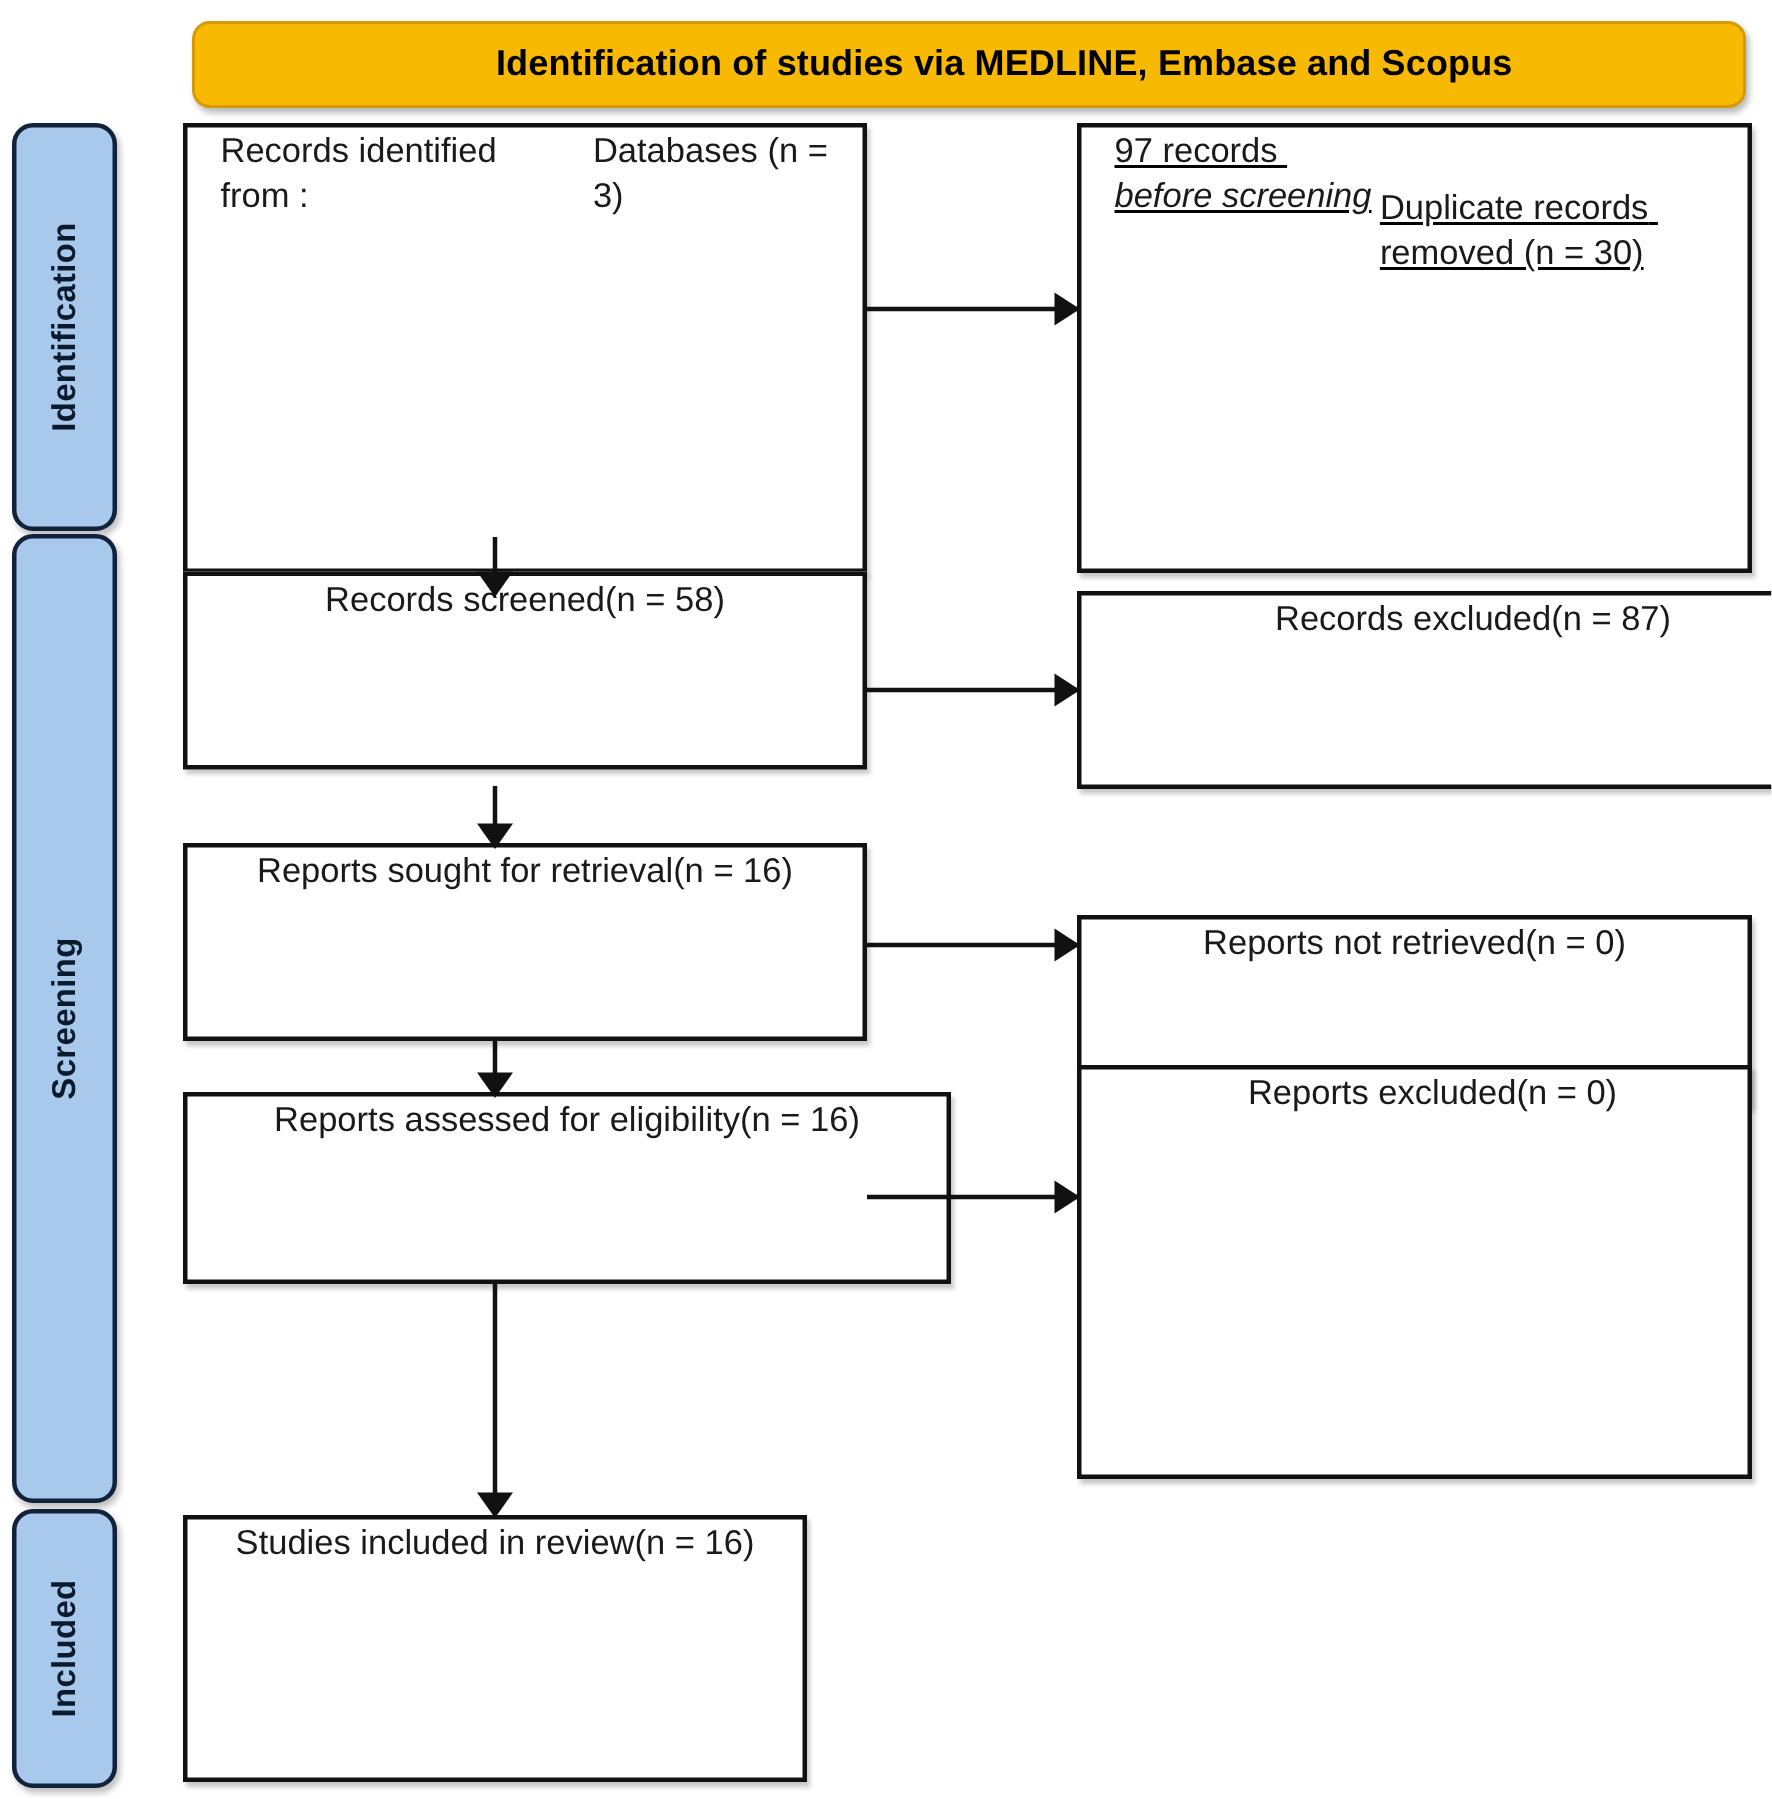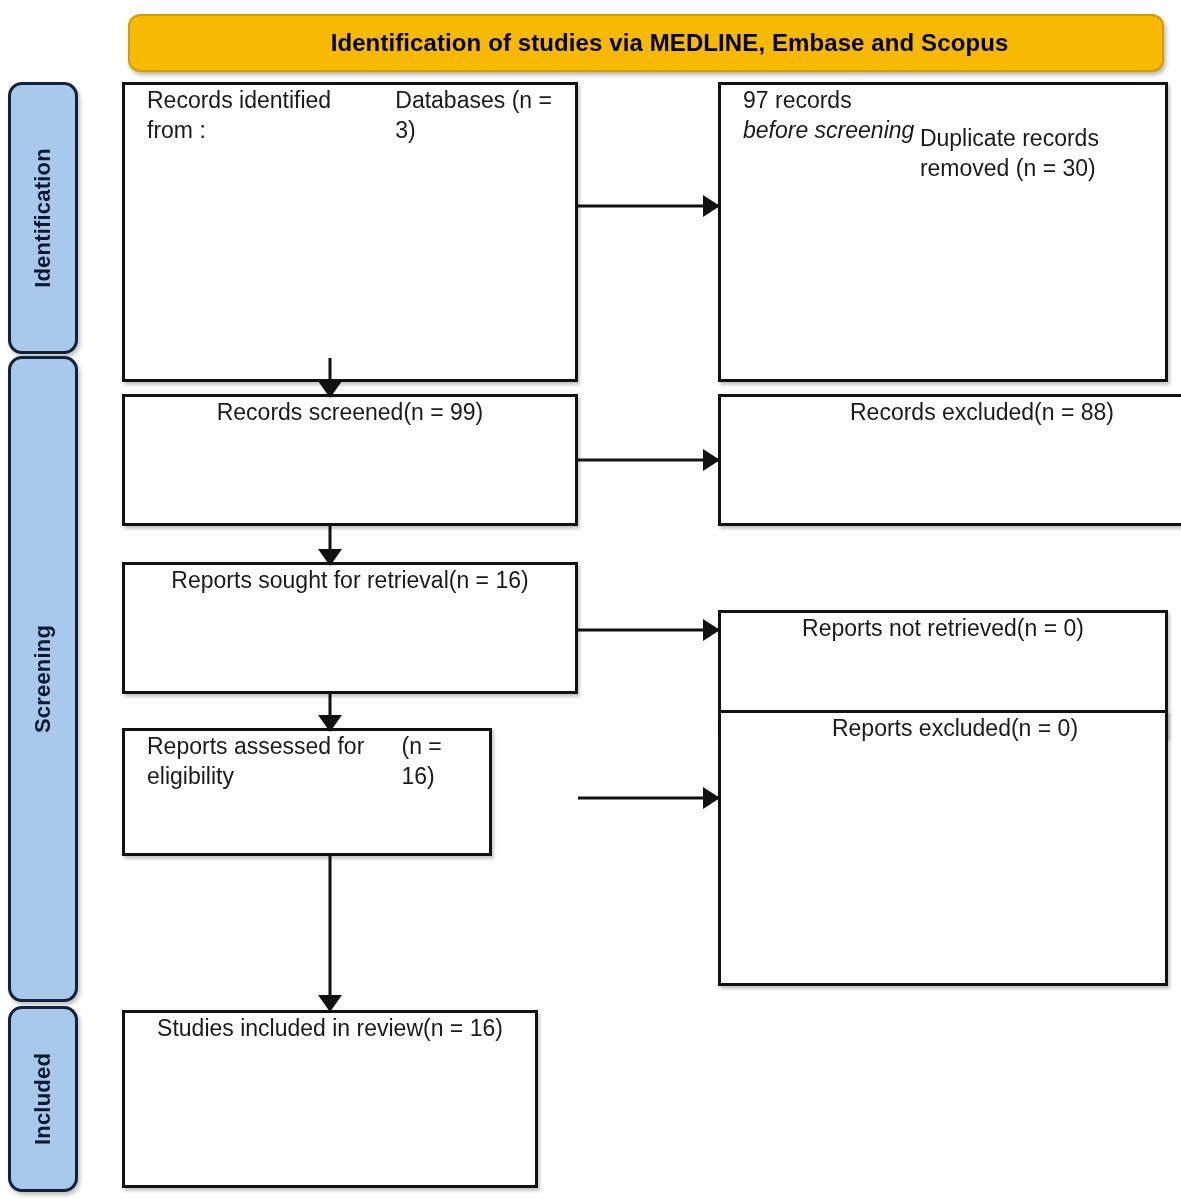--- a/index.html
+++ b/index.html
@@ -86,27 +86,27 @@
     font-size: 23px;
     color: #1a1a1a;
     line-height: 1.32;
     white-space: pre-wrap;
   }
   .flow-box .box-line.indent { padding-left: 34px; }
   .flow-box .box-line.spaced { margin-top: 38px; }
 
   
   #box-identified       { left: 122px; top: 82px;  width: 456px; height: 300px; }
-  #box-screened         { left: 122px; top: 394px; width: 456px; height: 132px; }
+  #box-screened         { left: 122px; top: 381px; width: 456px; height: 132px; }
   #box-sought           { left: 122px; top: 562px; width: 456px; height: 132px; }
-  #box-assessed         { left: 122px; top: 728px; width: 370px; height: 128px; }
+  #box-assessed         { left: 122px; top: 728px; width: 512px; height: 128px; }
   #box-included-studies { left: 122px; top: 1010px; width: 416px; height: 178px; }
 
   
-  #box-before-screening { left: 718px; top: 82px;  width: 450px; height: 300px; }
+  #box-before-screening { left: 718px; top: 82px;  width: 450px; height: 300px; text-decoration: underline; }
   #box-records-excluded { left: 718px; top: 394px; width: 528px; height: 132px; }
   #box-not-retrieved    { left: 718px; top: 566px; width: 450px; height: 128px; margin-top: 44px; }
   #box-reports-excluded { left: 718px; top: 710px; width: 450px; height: 276px; padding-left: 46px; }
 
   
   .arrow-h, .arrow-v {
     position: absolute;
   }
   .arrow-h .shaft {
     position: absolute;
@@ -181,26 +181,26 @@
     <div class="box-line indent">Databases (n = 3)</div>
   </div>
 
   <div class="flow-box" id="box-before-screening">
     <div class="box-line"><span>97 records </span><em>before screening</em></div>
     <div class="box-line spaced">Duplicate records removed (n = 30)</div>
   </div>
 
   <div class="flow-box" id="box-screened">
     <div class="box-line">Records screened</div>
-    <div class="box-line">(n = 99)</div>
+    <div class="box-line">(n = 58)</div>
   </div>
 
   <div class="flow-box" id="box-records-excluded">
     <div class="box-line">Records excluded</div>
-    <div class="box-line">(n = 88)</div>
+    <div class="box-line">(n = 87)</div>
   </div>
 
   <div class="flow-box" id="box-sought">
     <div class="box-line">Reports sought for retrieval</div>
     <div class="box-line">(n = 16)</div>
   </div>
 
   <div class="flow-box" id="box-not-retrieved">
     <div class="box-line">Reports not retrieved</div>
     <div class="box-line">(n = 0)</div>

